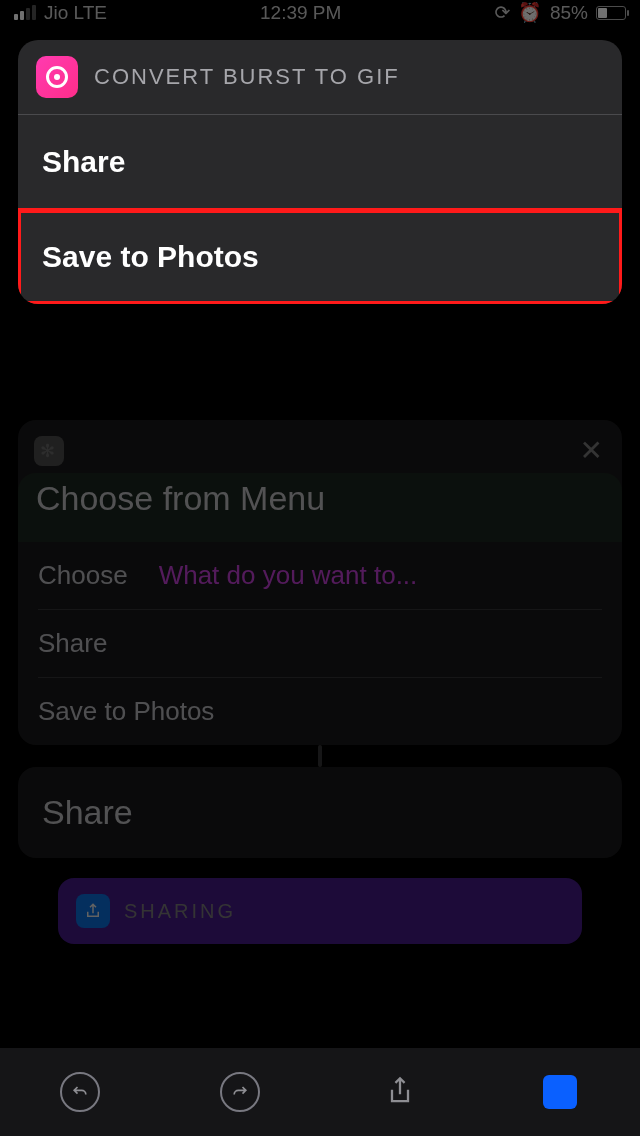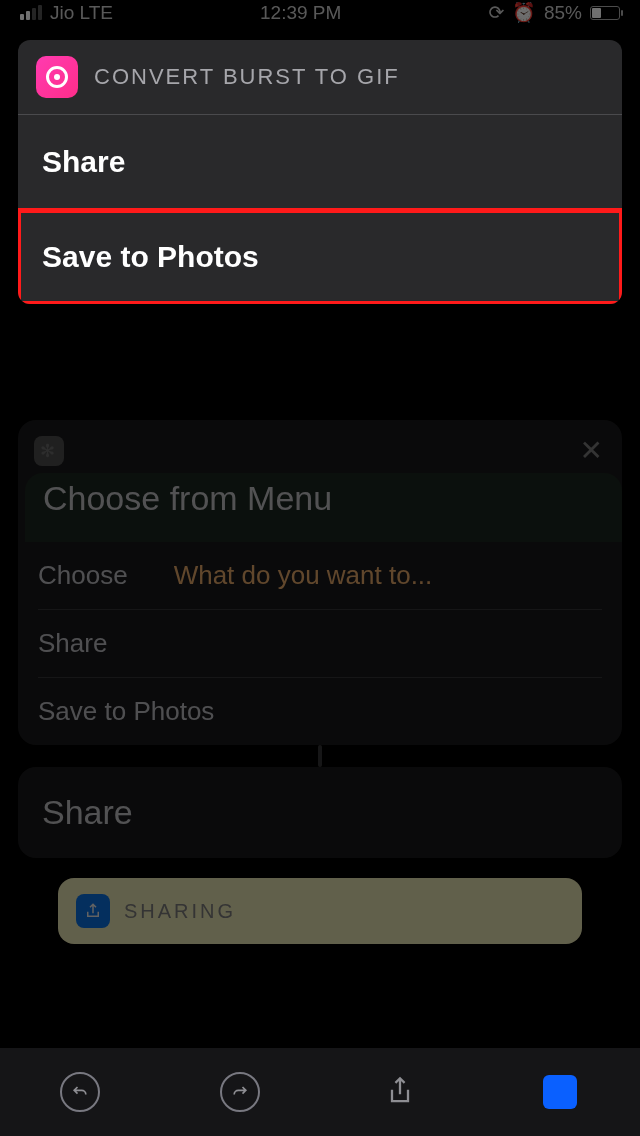--- a/index.html
+++ b/index.html
@@ -1,55 +1,55 @@
 <!DOCTYPE html>
 <html><head>
   <meta charset="utf-8">
   <style>
     * { margin: 0; padding: 0; box-sizing: border-box; font-family: -apple-system, BlinkMacSystemFont, "Segoe UI", Helvetica, Arial, sans-serif; }
     body { width: 640px; height: 1136px; background: #000; color: #fff; overflow: hidden; position: relative; }
 
     
-    .statusbar { height: 25px; display: flex; align-items: center; justify-content: space-between; padding: 0 20px; font-size: 19px; font-weight: 500; color: #ccc; }
+    .statusbar { height: 25px; display: flex; align-items: center; justify-content: space-between; padding: 0 14px; font-size: 19px; font-weight: 500; color: #ccc; }
     .statusbar .left, .statusbar .right { display: flex; align-items: center; gap: 8px; }
     .signal { display: inline-flex; align-items: flex-end; gap: 2px; }
     .signal span { width: 4px; background: #555; border-radius: 1px; }
     .signal span:nth-child(1){height:6px;background:#fff;}
     .signal span:nth-child(2){height:9px;background:#fff;}
     .signal span:nth-child(3){height:12px;}
     .signal span:nth-child(4){height:15px;}
     .battery { width: 30px; height: 14px; border:1.5px solid #aaa; border-radius:3px; position:relative; }
     .battery::after{content:"";position:absolute;right:-4px;top:3px;width:2px;height:6px;background:#aaa;border-radius:1px;}
     .battery .fill{position:absolute;left:1px;top:1px;bottom:1px;width:31%;background:#fff;border-radius:1px;}
 
     
     .bg-editor { position:absolute; left:0; right:0; top:40px; bottom:88px; padding: 0 18px; filter: brightness(0.85); }
     .card { background:#1c1c1e; border-radius:18px; padding:0; }
     .scripting-header { display:flex; align-items:center; justify-content:space-between; padding:14px 16px 6px; color:#777; font-size:18px; letter-spacing:3px; }
     .scripting-header .close { color:#888; font-size:28px; }
     .choose-title { font-size:34px; color:#d5d5d9; padding: 6px 18px 24px; font-weight:400; }
     .row { display:flex; align-items:center; padding:18px 20px; font-size:26px; color:#cfcfd4; }
     .sep { height:1px; background:#3a3a3c; margin:0 20px; }
-    .prompt-val { color:#fdba74; margin-left:46px; font-weight:300; white-space:nowrap; overflow:hidden; text-overflow:ellipsis; }
+    .prompt-val { color:#d946ef; margin-left:31px; font-weight:300; white-space:nowrap; overflow:hidden; text-overflow:ellipsis; }
     .connector { height:22px; display:flex; justify-content:center; }
     .connector::after{content:"";width:4px;height:22px;background:#3a3a3c;border-radius:2px;}
     .share-card { background:#1c1c1e; border-radius:18px; padding:26px 24px; margin-top:0; }
     .share-card .title{font-size:34px;color:#d5d5d9;}
-    .sharing-sub { margin:20px 40px 0; background:#fef9c3; border-radius:16px; padding:16px 18px; display:flex; align-items:center; gap:14px; color:#888; font-size:20px; letter-spacing:3px;}
+    .sharing-sub { margin:20px 40px 0; background:#4c1d95; border-radius:16px; padding:16px 18px; display:flex; align-items:center; gap:14px; color:#888; font-size:20px; letter-spacing:3px;}
     .sharing-sub .icn{width:34px;height:34px;background:#0b7af5;border-radius:8px;display:flex;align-items:center;justify-content:center;}
     .scripting-header .gicon{background:#555;width:30px;height:30px;border-radius:8px;display:flex;align-items:center;justify-content:center;}
 
     
-    .header-green{background:#1f2b22;border-radius:18px 18px 0 0;margin-left:7px;}
+    .header-green{background:#1f2b22;border-radius:18px 18px 0 0;}
 
     
     .scrim { position:absolute; inset:0; background:rgba(0,0,0,0.55); }
 
     
-    .popup { position:absolute; left:18px; right:18px; top:40px; background:#2a2a2cfa; border-radius:12px; overflow:hidden; box-shadow:0 20px 60px rgba(0,0,0,0.6);}
+    .popup { position:absolute; left:18px; right:18px; top:40px; background:#2a2a2cfa; border-radius:20px; overflow:hidden; box-shadow:0 20px 60px rgba(0,0,0,0.6);}
     .popup-header{display:flex;align-items:center;gap:16px;padding:16px 18px;}
     .popup-header .appicn{width:42px;height:42px;border-radius:10px;background:linear-gradient(135deg,#ff3bb0,#ff2d8a);display:flex;align-items:center;justify-content:center;}
     .popup-header .appicn .ring{width:22px;height:22px;border:3px solid #fff;border-radius:50%;position:relative;}
     .popup-header .appicn .ring::after{content:"";position:absolute;inset:5px;background:#fff;border-radius:50%;}
     .popup-header .name{color:#a6a6ab;font-size:22px;letter-spacing:2px;}
     .popup-prompt{padding:4px 22px 26px;font-size:33px;font-weight:700;line-height:1.28;color:#fff;}
     .popup .divider{height:1px;background:#4a4a4d;}
     .popup-item{padding:30px 24px;font-size:30px;font-weight:600;color:#fff;}
     .popup-item.highlight{outline:5px solid #ff1a1a;outline-offset:-3px;position:relative;z-index:2;}
 

